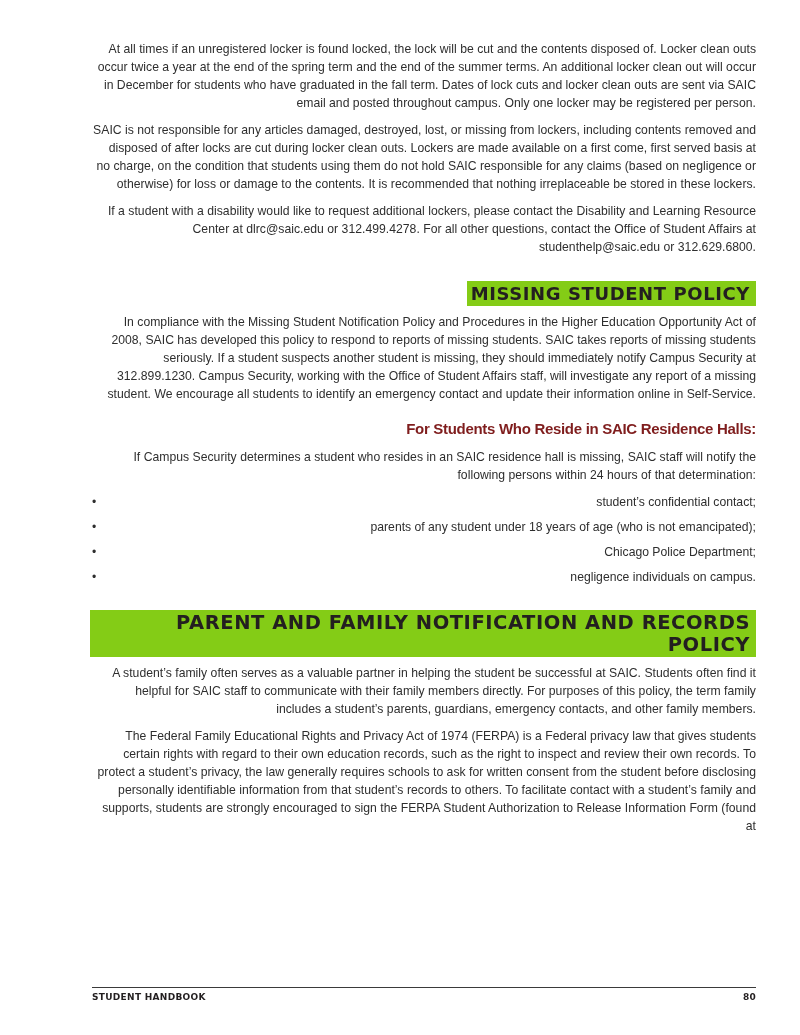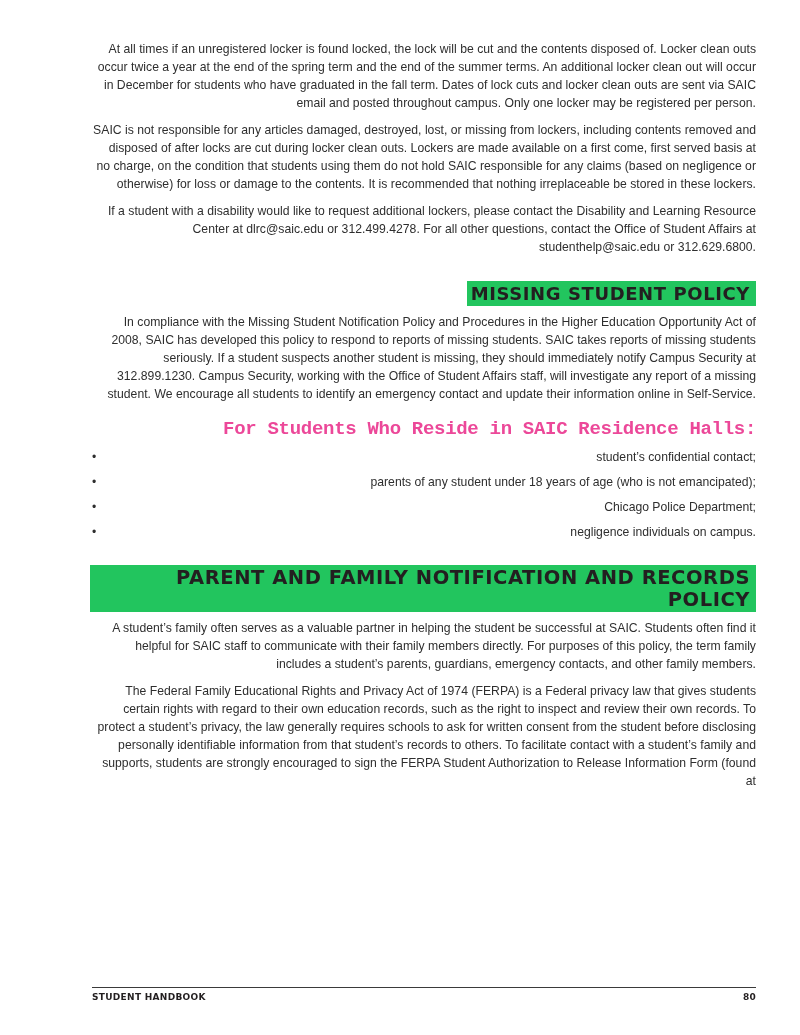--- a/index.html
+++ b/index.html
@@ -24,37 +24,37 @@
     }
     p {
       margin: 0 0 9px 0;
       font-size: 12.2px;
       line-height: 18px;
       color: #2e2e2e;
       letter-spacing: 0.02px;
     }
     .h1 {
       display: inline-block;
-      background: #22c55e;
+      background: #84cc16;
       color: #231f20;
       font-family: "DejaVu Sans", sans-serif;
       font-weight: bold;
       font-size: 18px;
       letter-spacing: 0.6px;
       padding: 2px 6px 1px 4px;
       margin: 0 0 7px -2px;
       line-height: 22px;
     }
     .h1.first { margin-top: 16px; }
     .h1.second { margin-top: 17px; font-size: 19.5px; letter-spacing: 0.55px; padding-left: 47px; }
     .h2 {
-      color: #ec4899;
-      font-family: Liberation Mono, monospace;
+      color: #7f1d1d;
+      font-family: Liberation Sans, sans-serif;
       font-weight: bold;
-      font-size: 19px;
+      font-size: 15px;
       letter-spacing: -0.3px;
       margin: 16px 0 9px 0;
       line-height: 20px;
     }
     ul.bullets {
       list-style: none;
       margin: 0 0 0 0;
       padding: 0;
     }
     ul.bullets li {
@@ -91,20 +91,21 @@
 
 <div class="page">
   <p>At all times if an unregistered locker is found locked, the lock will be cut and the contents disposed of. Locker clean outs occur twice a year at the end of the spring term and the end of the summer terms. An additional locker clean out will occur in December for students who have graduated in the fall term. Dates of lock cuts and locker clean outs are sent via SAIC email and posted throughout campus. Only one locker may be registered per person.</p>
   <p>SAIC is not responsible for any articles damaged, destroyed, lost, or missing from lockers, including contents removed and disposed of after locks are cut during locker clean outs. Lockers are made available on a first come, first served basis at no charge, on the condition that students using them do not hold SAIC responsible for any claims (based on negligence or otherwise) for loss or damage to the contents. It is recommended that nothing irreplaceable be stored in these lockers.</p>
   <p>If a student with a disability would like to request additional lockers, please contact the Disability and Learning Resource Center at dlrc@saic.edu or 312.499.4278. For all other questions, contact the Office of Student Affairs at studenthelp@saic.edu or 312.629.6800.</p>
 
   <div class="h1 first">MISSING STUDENT POLICY</div>
   <p>In compliance with the Missing Student Notification Policy and Procedures in the Higher Education Opportunity Act of 2008, SAIC has developed this policy to respond to reports of missing students. SAIC takes reports of missing students seriously. If a student suspects another student is missing, they should immediately notify Campus Security at 312.899.1230. Campus Security, working with the Office of Student Affairs staff, will investigate any report of a missing student. We encourage all students to identify an emergency contact and update their information online in Self-Service.</p>
 
   <div class="h2">For Students Who Reside in SAIC Residence Halls:</div>
+  <p>If Campus Security determines a student who resides in an SAIC residence hall is missing, SAIC staff will notify the following persons within 24 hours of that determination:</p>
 
   <ul class="bullets">
     <li>
       <span class="bullet">•</span>
       <span>student’s confidential contact;</span>
     </li>
     <li>
       <span class="bullet">•</span>
       <span>parents of any student under 18 years of age (who is not emancipated);</span>
     </li>

